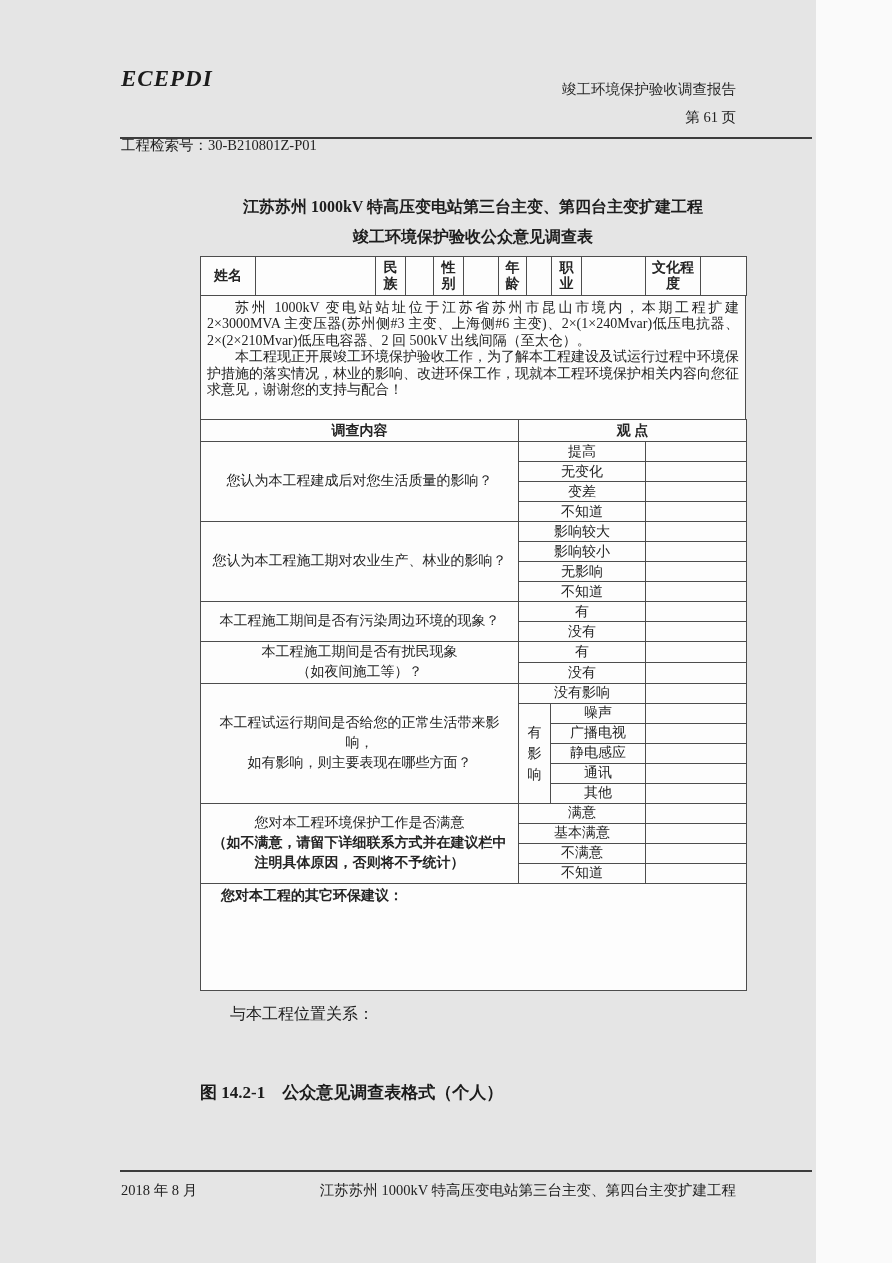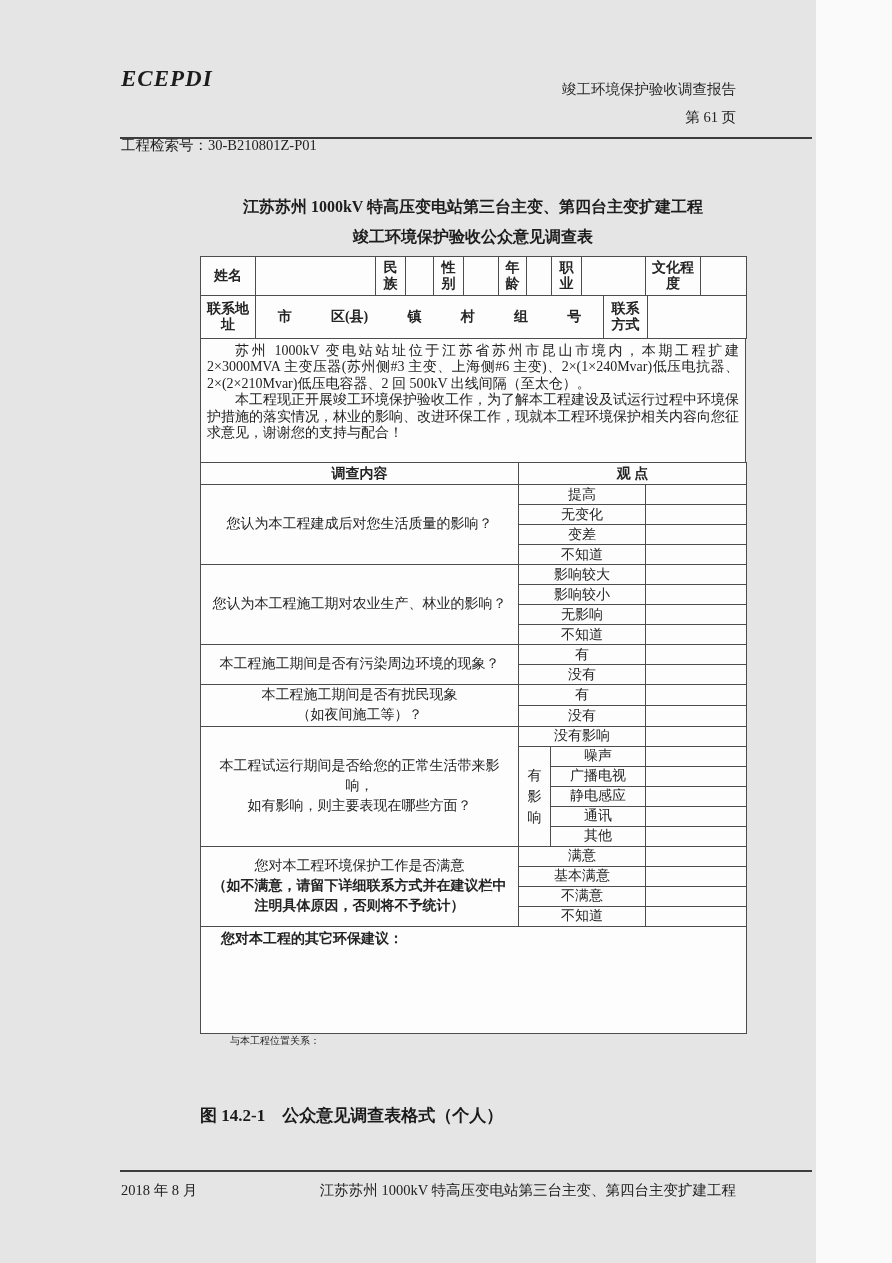--- a/index.html
+++ b/index.html
@@ -61,21 +61,21 @@
   
   .t-survey td { height:19px; }
   .t-survey .hdr td { height:21px; text-align:center; font-weight:bold; }
   .t-survey .q { text-align:center; line-height:1.45; padding:0 6px; }
   .t-survey .opt { text-align:center; }
   .t-survey .ans { background:#fdfdfd; }
   .t-survey .vert { text-align:center; line-height:1.5; padding:0 8px; }
   .t-survey .bold { font-weight:bold; }
   .t-survey .suggest { height:100px; vertical-align:top; padding:3px 20px; font-weight:bold; }
 
-  .loc-note { padding-left:30px; font-size:10px; }
+  .loc-note { margin-top:13px; padding-left:30px; font-size:16px; }
   .fig-caption { margin-top:56px; text-align:left; font-size:17px; font-weight:bold; color:#1b1b1b; }
 
   
   .ftr-rule { position:absolute; left:120px; top:1170px; width:692px; height:2px; background:#3c3c3c; }
   .ftr-date { position:absolute; left:121px; top:1181px; font-size:14.5px; }
   .ftr-project { position:absolute; right:80px; top:1181px; font-size:14.5px; }
 </style>
 </head>
 <body>
 
@@ -118,45 +118,20 @@
         <td>年龄</td>
         <td></td>
         <td>职业</td>
         <td></td>
         <td>文化程度</td>
         <td></td>
       </tr>
     </tbody>
       </table>
 
-    <table class="t-address stack">
-      <colgroup>
-        <col style="width:55px">
-          <col style="width:348px">
-          <col style="width:44px">
-          <col style="width:99px">
-      </colgroup>
-      <tbody>
-          <tr>
-        <td>联系地址</td>
-        <td>
-          <div class="addr-fields">
-            <span>市</span>
-            <span>区(县)</span>
-            <span>镇</span>
-            <span>村</span>
-            <span>组</span>
-            <span>号</span>
-          </div>
-        </td>
-        <td>联系方式</td>
-        <td></td>
-      </tr>
-    </tbody>
-      </table>
 
     <div class="overview stack">
       <p>苏州 1000kV 变电站站址位于江苏省苏州市昆山市境内，本期工程扩建 2×3000MVA 主变压器(苏州侧#3 主变、上海侧#6 主变)、2×(1×240Mvar)低压电抗器、2×(2×210Mvar)低压电容器、2 回 500kV 出线间隔（至太仓）。</p>
       <p>本工程现正开展竣工环境保护验收工作，为了解本工程建设及试运行过程中环境保护措施的落实情况，林业的影响、改进环保工作，现就本工程环境保护相关内容向您征求意见，谢谢您的支持与配合！</p>
     </div>
 
     <table class="t-survey stack">
       <colgroup>
         <col style="width:318px">
           <col style="width:32px">

